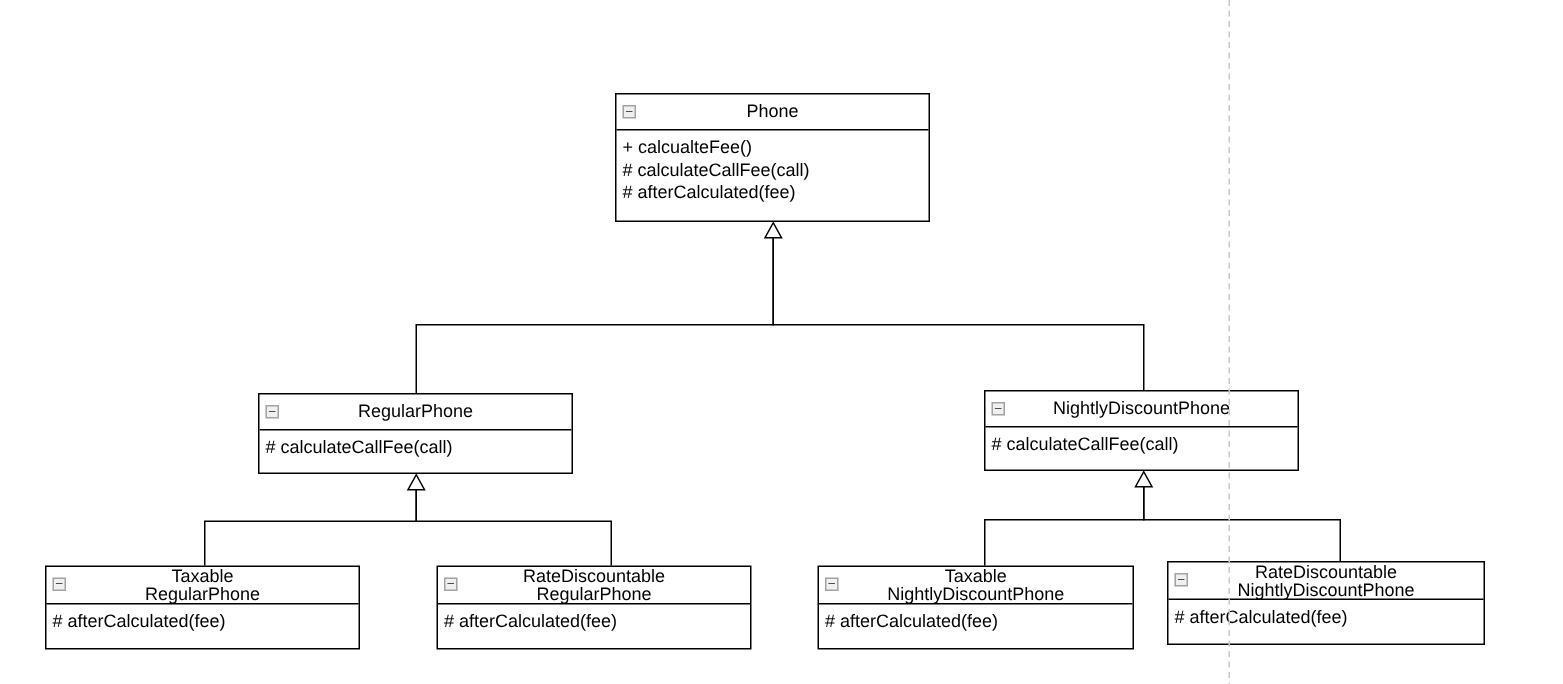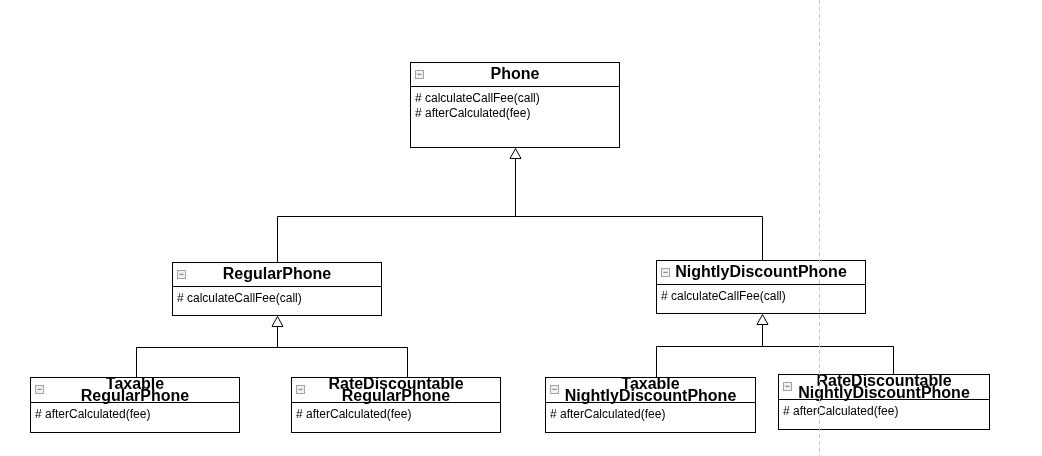--- a/index.html
+++ b/index.html
@@ -21,24 +21,23 @@
   .title{
     position:relative;
     box-sizing:border-box;
     border-bottom:1px solid var(--box-border,#000000);
     display:flex;align-items:center;justify-content:center;
     text-align:center;
   }
   .title.single{height:24px;}
   .title.two{height:25px;}
   .title-text{
-    font-size:16px;
+    font-size:12px;
     line-height:12.5px;
     white-space:pre-line;
-    font-weight:bold;
   }
   .collapse{
     position:absolute;
     left:4px;top:50%;
     margin-top:-5px;
     width:9px;height:9px;
     box-sizing:border-box;
     border:1px solid var(--icon-border,#a3a3a3);
     background:var(--icon-fill,#f0f0f0);
     font-size:9px;line-height:6px;
@@ -72,20 +71,21 @@
 <body>
 
 <div id="canvas">
 
   <div class="cls" style="left:410px;top:62px;width:210px;height:86px">
     <div class="title single">
       <span class="collapse"><span>−</span></span>
       <span class="title-text">Phone</span>
     </div>
     <div class="methods">
+      <div class="m">+ calcualteFee()</div>
       <div class="m"># calculateCallFee(call)</div>
       <div class="m"># afterCalculated(fee)</div>
     </div>
   </div>
 
   <div class="cls" style="left:172px;top:262px;width:210px;height:54px">
     <div class="title single">
       <span class="collapse"><span>−</span></span>
       <span class="title-text">RegularPhone</span>
     </div>

